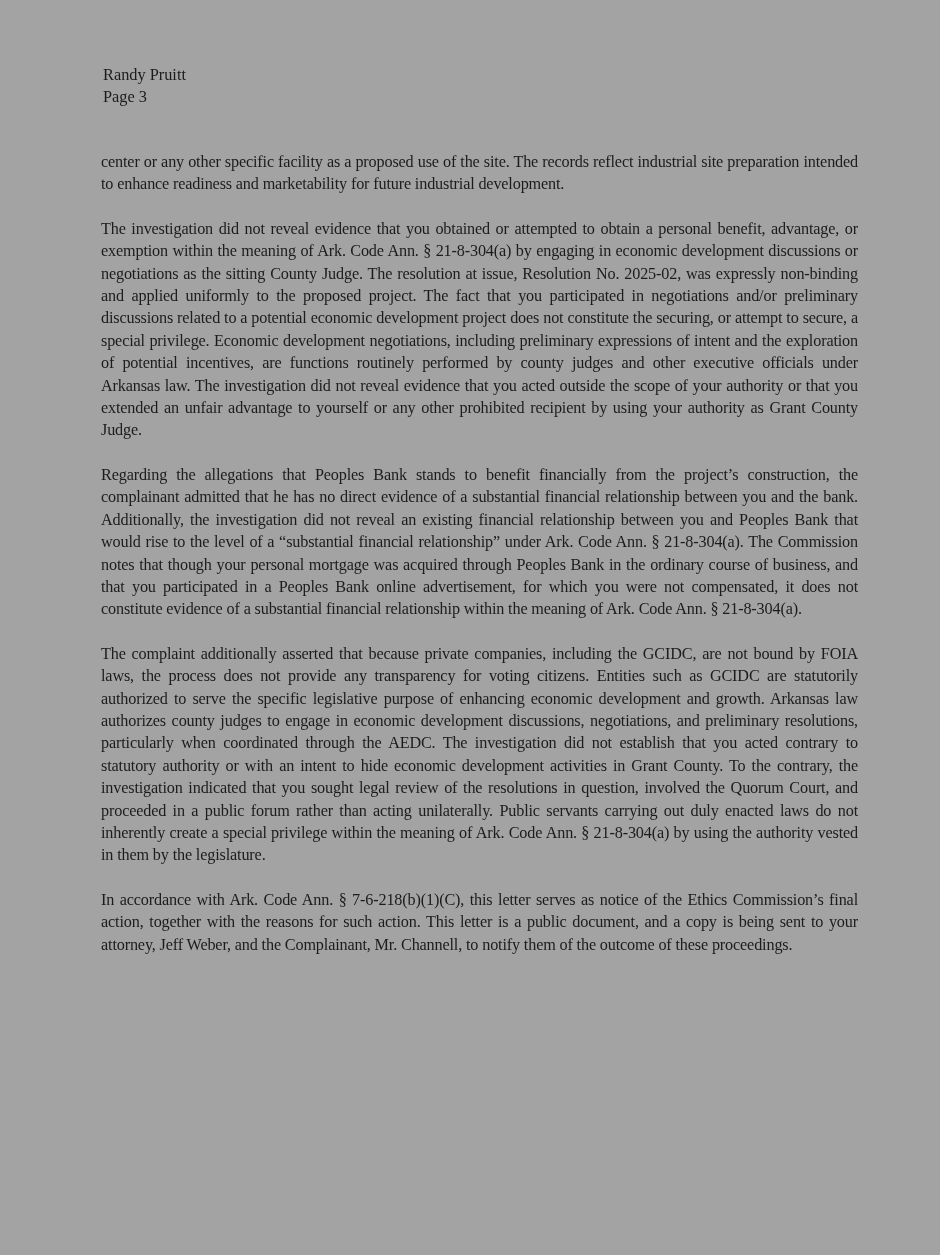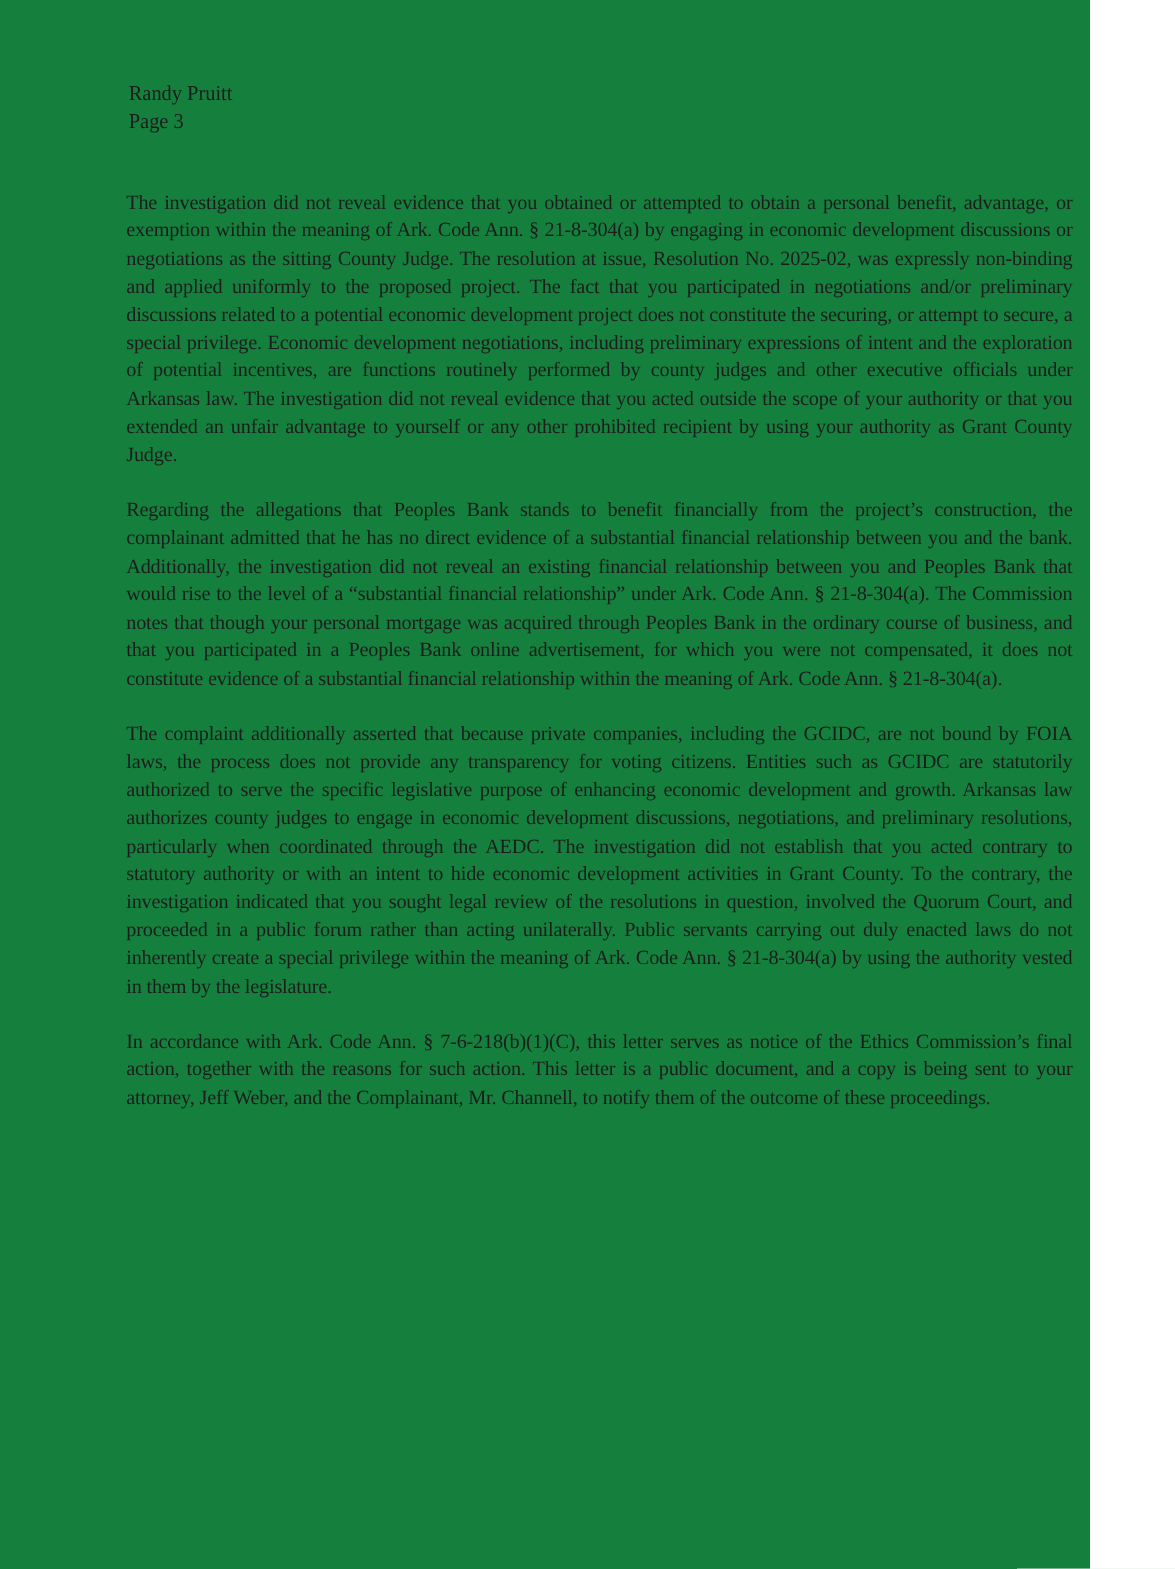--- a/index.html
+++ b/index.html
@@ -12,23 +12,23 @@
       height: 1255px;
       overflow: hidden;
       position: relative;
       font-family: "Liberation Serif", "DejaVu Serif", serif;
       color: #1c1c1c;
     }
     .page {
       position: absolute;
       left: 0;
       top: 0;
-      width: 872px;
+      width: 940px;
       height: 1255px;
-      background: #15803d;
+      background: #a3a3a3;
     }
     .header {
       position: absolute;
       left: 103px;
       top: 64px;
       font-size: 17px;
       line-height: 22px;
       transform: scaleX(0.96);
       transform-origin: left top;
     }
@@ -50,18 +50,19 @@
 </head>
 <body>
 
 <div class="page">
   <div class="header">
     <div>Randy Pruitt</div>
     <div>Page 3</div>
   </div>
 
   <div class="body-text">
+    <p class="para">center or any other specific facility as a proposed use of the site. The records reflect industrial site preparation intended to enhance readiness and marketability for future industrial development.</p>
     <p class="para">The investigation did not reveal evidence that you obtained or attempted to obtain a personal benefit, advantage, or exemption within the meaning of Ark. Code Ann. § 21-8-304(a) by engaging in economic development discussions or negotiations as the sitting County Judge. The resolution at issue, Resolution No. 2025-02, was expressly non-binding and applied uniformly to the proposed project. The fact that you participated in negotiations and/or preliminary discussions related to a potential economic development project does not constitute the securing, or attempt to secure, a special privilege. Economic development negotiations, including preliminary expressions of intent and the exploration of potential incentives, are functions routinely performed by county judges and other executive officials under Arkansas law. The investigation did not reveal evidence that you acted outside the scope of your authority or that you extended an unfair advantage to yourself or any other prohibited recipient by using your authority as Grant County Judge.</p>
     <p class="para">Regarding the allegations that Peoples Bank stands to benefit financially from the project’s construction, the complainant admitted that he has no direct evidence of a substantial financial relationship between you and the bank. Additionally, the investigation did not reveal an existing financial relationship between you and Peoples Bank that would rise to the level of a “substantial financial relationship” under Ark. Code Ann. § 21-8-304(a). The Commission notes that though your personal mortgage was acquired through Peoples Bank in the ordinary course of business, and that you participated in a Peoples Bank online advertisement, for which you were not compensated, it does not constitute evidence of a substantial financial relationship within the meaning of Ark. Code Ann. § 21-8-304(a).</p>
     <p class="para">The complaint additionally asserted that because private companies, including the GCIDC, are not bound by FOIA laws, the process does not provide any transparency for voting citizens. Entities such as GCIDC are statutorily authorized to serve the specific legislative purpose of enhancing economic development and growth. Arkansas law authorizes county judges to engage in economic development discussions, negotiations, and preliminary resolutions, particularly when coordinated through the AEDC. The investigation did not establish that you acted contrary to statutory authority or with an intent to hide economic development activities in Grant County. To the contrary, the investigation indicated that you sought legal review of the resolutions in question, involved the Quorum Court, and proceeded in a public forum rather than acting unilaterally. Public servants carrying out duly enacted laws do not inherently create a special privilege within the meaning of Ark. Code Ann. § 21-8-304(a) by using the authority vested in them by the legislature.</p>
     <p class="para">In accordance with Ark. Code Ann. § 7-6-218(b)(1)(C), this letter serves as notice of the Ethics Commission’s final action, together with the reasons for such action. This letter is a public document, and a copy is being sent to your attorney, Jeff Weber, and the Complainant, Mr. Channell, to notify them of the outcome of these proceedings.</p>
   </div>
 </div>
 
 </body></html>

